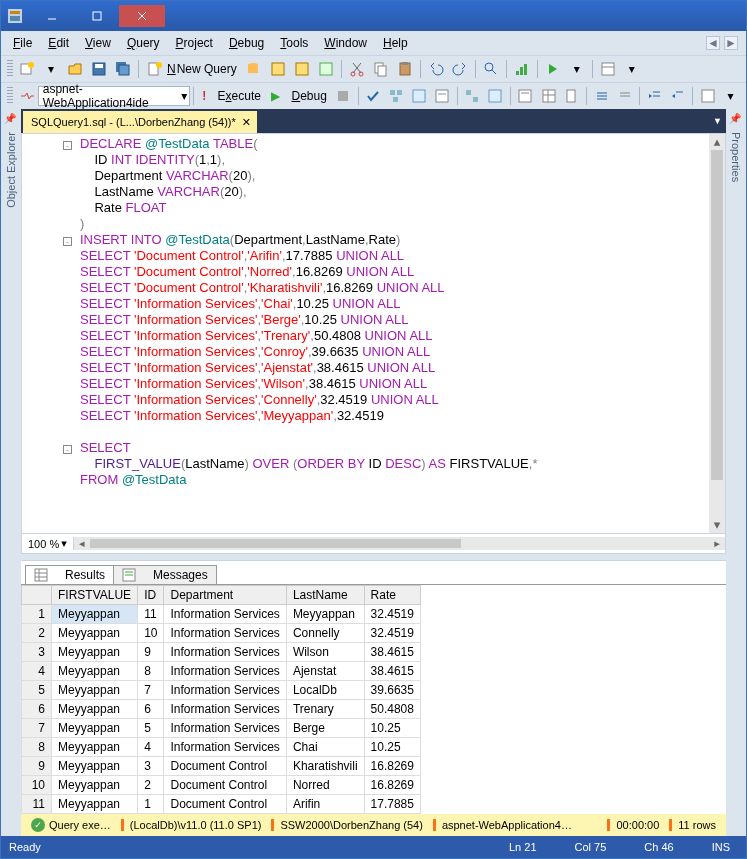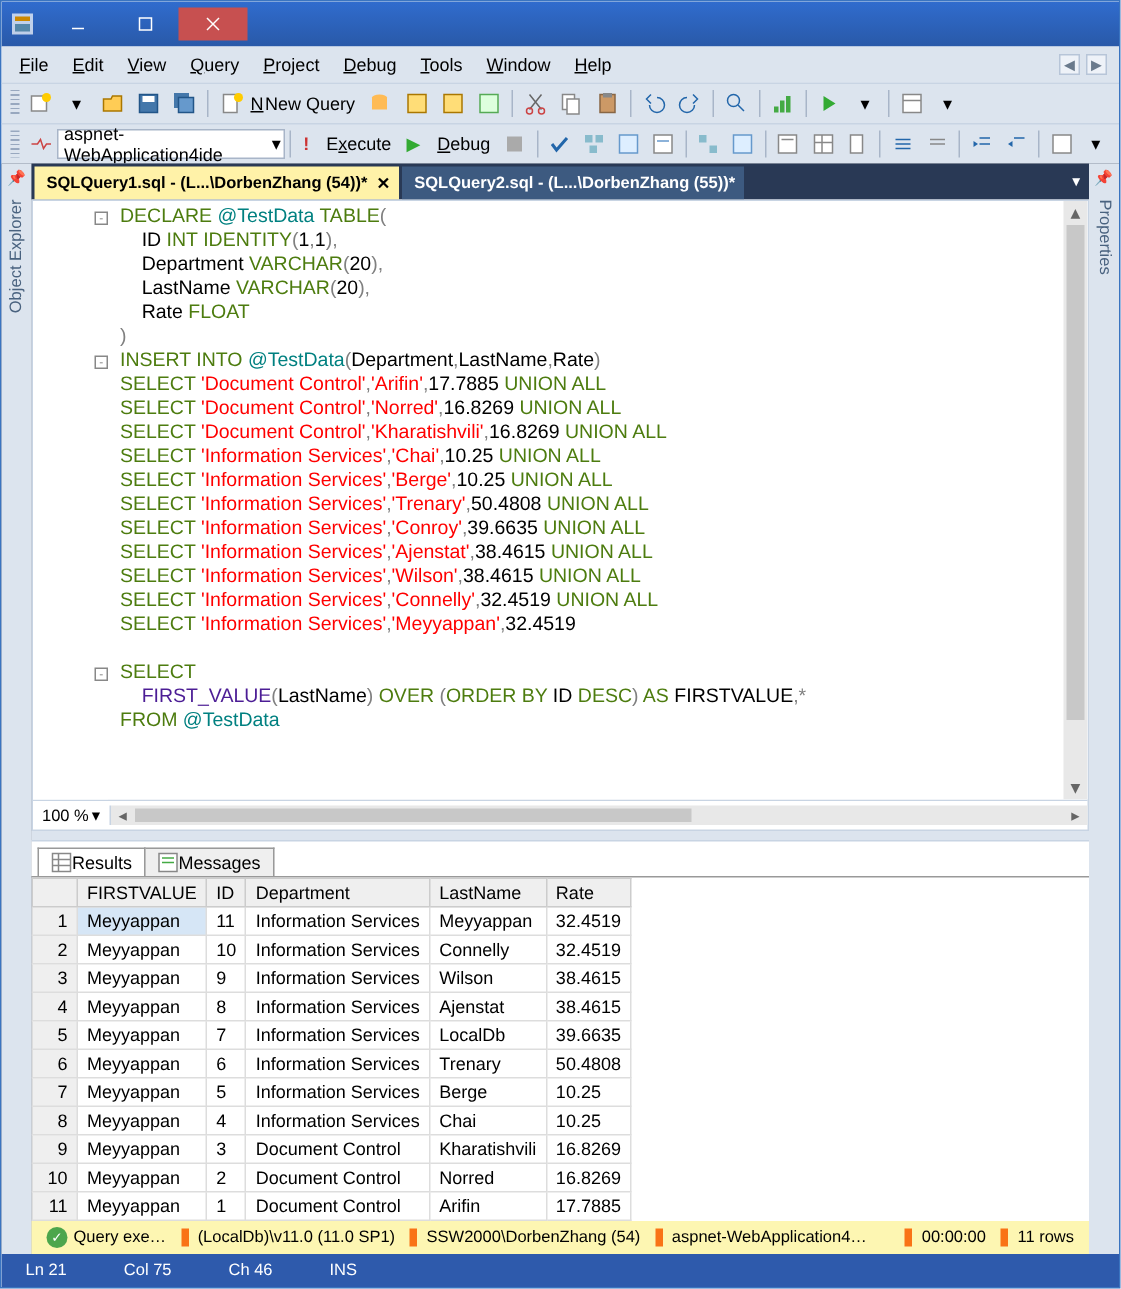--- a/index.html
+++ b/index.html
@@ -38,69 +38,69 @@
   .main-area { flex: 1; display: flex; min-height: 0; background:#293955;}
   .side-tab { width: 20px; background: #dce4ee; display: flex; flex-direction: column; align-items: center; padding-top: 4px; color:#49627f;}
   .side-tab .vtab { writing-mode: vertical-rl; text-orientation: mixed; font-size: 11px; padding: 4px 2px; margin-top:4px;}
   .side-tab .pin { font-size:10px; }
   .side-tab.right .vtab { writing-mode: vertical-rl; }
   .side-tab.left .vtab { transform: rotate(180deg); }
   
   .center { flex: 1; display: flex; flex-direction: column; min-width: 0; background:#fff;}
   
   
-  .doc-tabs { height: 24px; background: #293955; display: flex; align-items: flex-end; padding: 0 0 0 2px; font-weight: bold; }
+  .doc-tabs { height: 24px; background: #293955; display: flex; align-items: flex-end; padding: 0 0 0 2px; }
   .doc-tab { height: 22px; padding: 0 6px 0 8px; display: flex; align-items: center; font-size: 11px; gap:6px; color:#fff; background:#3d5a80; margin-right:2px;}
   .doc-tab.active { background: #FFF2A8; color: #000; }
   .doc-tab .close-x { font-size:11px; color:#555; }
   .doc-tab.active .close-x { color:#000; }
   .doc-tab:not(.active) .close-x { color:#ccc; }
   .doc-tabs .tab-arrow { color:#fff; padding:0 4px; margin-left:auto; font-size:9px; align-self:center;}
   
   
   .editor-wrap { flex: 1; display: flex; flex-direction: column; border: 1px solid #c8d4e3; min-height: 0; }
   .editor { flex: 1; display:flex; overflow: hidden; font-family: 'Courier New', monospace; font-size: 13px; line-height: 16px; background: #fff; position:relative;}
   .gutter { width: 50px; background: #fff; border-right: 0; color:#888; padding:2px 0; text-align:right;}
   .gutter .fold { display:inline-block; width:9px; height:9px; border:1px solid #888; color:#888; font-size:8px; line-height:7px; text-align:center; margin-left:30px;}
   .code { flex: 1; padding: 2px 4px 2px 8px; white-space: pre; overflow:hidden; color:#000;}
-  .kw { color: #4d7c0f; }
+  .kw { color: #a21caf; }
   .var { color: #008080; }
   .str { color: #FF0000; }
   .gray { color: #808080; }
   .func { color: #4c1d95; }
   .editor-scroll-v { width:16px; background:#e8e8e8; display:flex; flex-direction:column;}
   .editor-scroll-v .arrow { height:16px; display:flex; align-items:center; justify-content:center; color:#666;}
   .editor-scroll-v .track { flex:1; position:relative; }
   .editor-scroll-v .thumb { position:absolute; top:0; left:2px; right:2px; height:90%; background:#c8c8c8; }
   .editor-zoom { height:20px; display:flex; align-items:center; border-top:1px solid #c8d4e3; font-size:11px;}
   .editor-zoom .zoom-val { padding:0 6px; border-right:1px solid #c8d4e3; display:flex; align-items:center; gap:2px;}
   .editor-zoom .h-scroll { flex:1; background:#e8e8e8; display:flex;}
   .editor-zoom .h-scroll .arrow { width:16px; display:flex; align-items:center; justify-content:center; color:#666;}
   .editor-zoom .h-scroll .track { flex:1; position:relative;}
   .editor-zoom .h-scroll .thumb { position:absolute; left:0; top:2px; bottom:2px; width:60%; background:#c8c8c8;}
   
   .splitter { height: 6px; background: #dce4ee; cursor: row-resize; }
   
   
   .results-tabs { height: 24px; display: flex; align-items: flex-end; padding: 2px 4px 0; background:#fff; border-top:1px solid #c8d4e3;}
-  .results-tab { padding: 2px 8px; border: 1px solid #999; border-bottom: none; background: #fff; display:flex; align-items:center; gap:0; font-size:12px; margin-right:-1px; position:relative;}
+  .results-tab { padding: 2px 8px; border: 1px solid #999; border-bottom: none; background: #fff; display:flex; align-items:center; gap:17px; font-size:12px; margin-right:-1px; position:relative;}
   .results-tab.active { background: #fff; z-index:2;}
   .results-tab:not(.active) { background:#efefef;margin-top:29px; }
   .results-tab .ricon { width:14px; height:14px; }
   
   .grid { flex-shrink: 0; overflow: auto; border-top:1px solid #999; font-size: 12px; }
   .grid table { border-collapse: collapse; width: auto; }
   .grid th, .grid td { border: 1px solid #ddd; padding: 2px 6px; text-align: left; white-space: nowrap; height:18px;}
   .grid th { background: #efefef; font-weight: normal; border-color:#ccc;}
   .grid .rownum { background: #efefef; text-align:right; width:30px; padding-right:6px;}
   .grid .selcell { background: #d6e6f6; }
   
   
   .query-status { height: 22px; background: #FDF6B2; display: flex; align-items: center; font-size: 11px; padding: 0 4px; gap:4px;}
-  .query-status .cell { padding: 0 6px; border-left:5px solid #f97316; overflow:hidden; white-space:nowrap;}
+  .query-status .cell { padding: 0 6px; border-left:3px solid #f97316; overflow:hidden; white-space:nowrap;}
   .query-status .cell:first-child { border-left:none; display:flex; align-items:center; gap:4px;}
   .check-ico { width:14px; height:14px; border-radius:50%; background:#4ca64c; display:flex; align-items:center; justify-content:center; color:#fff; font-size:9px;}
   
   .status-bar { height: 22px; background: #2e5aac; color: #fff; display: flex; align-items: center; font-size: 11px; padding: 0 8px; }
   .status-bar .cell { padding: 0 30px 0 8px; }
   .status-bar .cell.first { padding-left:0; flex:1 0 auto;}
 </style>
 </head>
 <body>
 
@@ -385,23 +385,20 @@
     <span class="vtab">Object Explorer</span>
   </div>
 
   <div class="center">
 
     <div class="doc-tabs">
       <div class="doc-tab active">
           <span>SQLQuery1.sql - (L...\DorbenZhang (54))*</span>
           <span class="close-x">✕</span>
         </div>
-      <div class="doc-tab">
-          <span>SQLQuery2.sql - (L...\DorbenZhang (55))*</span>
-        </div>
       <span class="tab-arrow">▼</span>
     </div>
 
     <div class="editor-wrap">
       <div class="editor">
         <div class="gutter">
           <div><span class="fold">-</span></div>
           <div>&nbsp;</div>
             <div>&nbsp;</div>
             <div>&nbsp;</div>
@@ -607,17 +604,18 @@
     </div>
   </div>
 
   <div class="side-tab right">
     <span class="pin">📌</span>
     <span class="vtab">Properties</span>
   </div>
 </div>
 
 <div class="status-bar">
+  <div class="cell first">Ready</div>
   <div class="cell">Ln 21</div>
   <div class="cell">Col 75</div>
   <div class="cell">Ch 46</div>
   <div class="cell" style="padding-right:8px;">INS</div>
 </div>
 
 </body></html>

